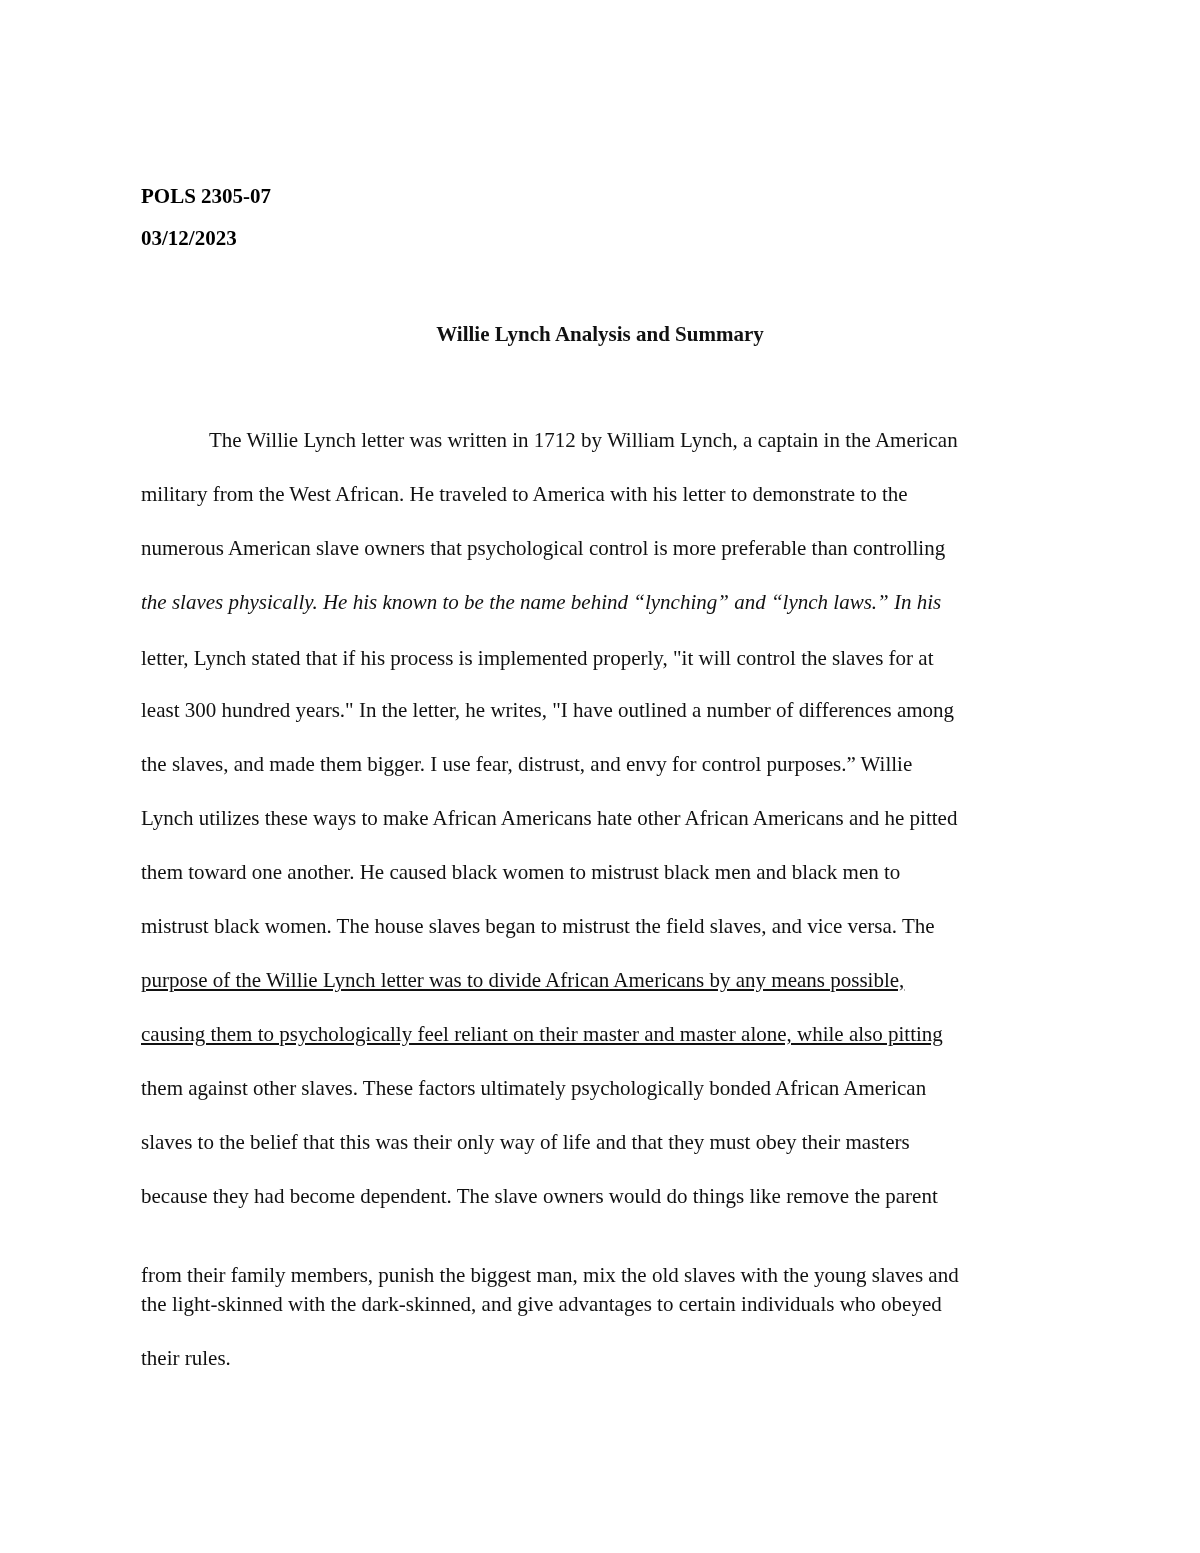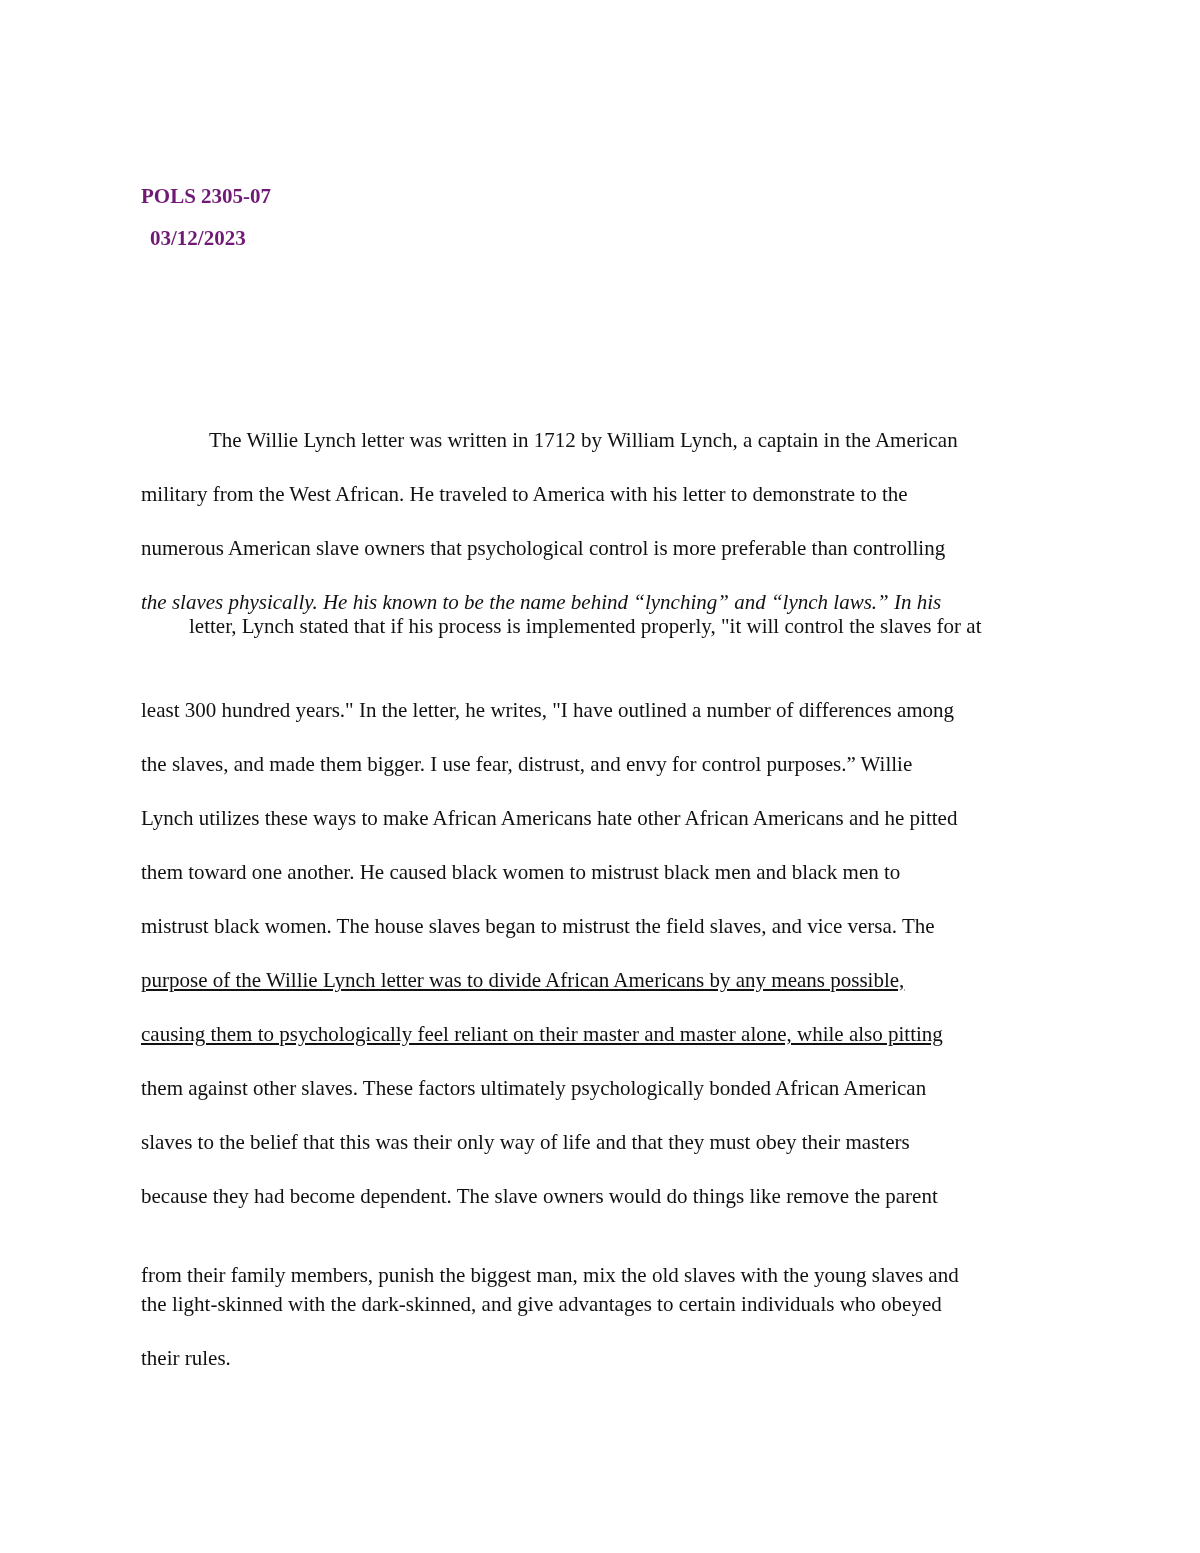--- a/index.html
+++ b/index.html
@@ -1,36 +1,37 @@
 <!DOCTYPE html>
 <html><head>
 <meta charset="utf-8">
 <style>
   html, body { margin: 0; padding: 0; background: #ffffff; }
   body { width: 1200px; height: 1553px; position: relative; overflow: hidden; }
   .page { position: absolute; left: 0; top: 0; width: 1200px; height: 1553px; background: #ffffff; }
-  .t { position: absolute; font-family: "Liberation Serif", "DejaVu Serif", serif; color: #701a75; font-size: 21px; white-space: nowrap; line-height: 1; }
+  .t { position: absolute; font-family: "Liberation Serif", "DejaVu Serif", serif; color: #000000; font-size: 21px; white-space: nowrap; line-height: 1; }
   .bold { font-weight: bold; }
   .line { position: absolute; left: 141px; width: 920px; font-family: "Liberation Serif", "DejaVu Serif", serif; font-size: 21px; color: #111111; white-space: nowrap; line-height: 1; }
   .title { position: absolute; left: 0; width: 1200px; text-align: center; top: 322px; font-family: "Liberation Serif", "DejaVu Serif", serif; font-weight: bold; font-size: 21px; color: #111111; }
 </style>
 </head>
 <body>
 
 <div class="page">
   <div class="t bold" style="left:141px; top:186px;">POLS 2305-07</div>
-  <div class="t bold" style="left:150px; top:228px;">03/12/2023</div>
+  <div class="t bold" style="left:141px; top:228px;">03/12/2023</div>
 
+  <div class="title">Willie Lynch Analysis and Summary</div>
 
   <div>
     <div class="line" style="top:430px; left:209px;">The Willie Lynch letter was written in 1712 by William Lynch, a captain in the American</div>
     <div class="line" style="top:484px;">military from the West African. He traveled to America with his letter to demonstrate to the</div>
     <div class="line" style="top:538px;">numerous American slave owners that psychological control is more preferable than controlling</div>
     <div class="line" style="top:592px;font-style:italic;">the slaves physically. He his known to be the name behind “lynching” and “lynch laws.” In his</div>
-    <div class="line" style="top:616px;margin-left:48px;">letter, Lynch stated that if his process is implemented properly, "it will control the slaves for at</div>
+    <div class="line" style="top:648px;">letter, Lynch stated that if his process is implemented properly, "it will control the slaves for at</div>
     <div class="line" style="top:700px;">least 300 hundred years." In the letter, he writes, "I have outlined a number of differences among</div>
     <div class="line" style="top:754px;">the slaves, and made them bigger. I use fear, distrust, and envy for control purposes.” Willie</div>
     <div class="line" style="top:808px;">Lynch utilizes these ways to make African Americans hate other African Americans and he pitted</div>
     <div class="line" style="top:862px;">them toward one another. He caused black women to mistrust black men and black men to</div>
     <div class="line" style="top:916px;">mistrust black women. The house slaves began to mistrust the field slaves, and vice versa. The</div>
     <div class="line" style="top:970px;text-decoration:underline;">purpose of the Willie Lynch letter was to divide African Americans by any means possible,</div>
     <div class="line" style="top:1024px;text-decoration:underline;">causing them to psychologically feel reliant on their master and master alone, while also pitting</div>
     <div class="line" style="top:1078px;">them against other slaves. These factors ultimately psychologically bonded African American</div>
     <div class="line" style="top:1132px;">slaves to the belief that this was their only way of life and that they must obey their masters</div>
     <div class="line" style="top:1186px;">because they had become dependent. The slave owners would do things like remove the parent</div>

